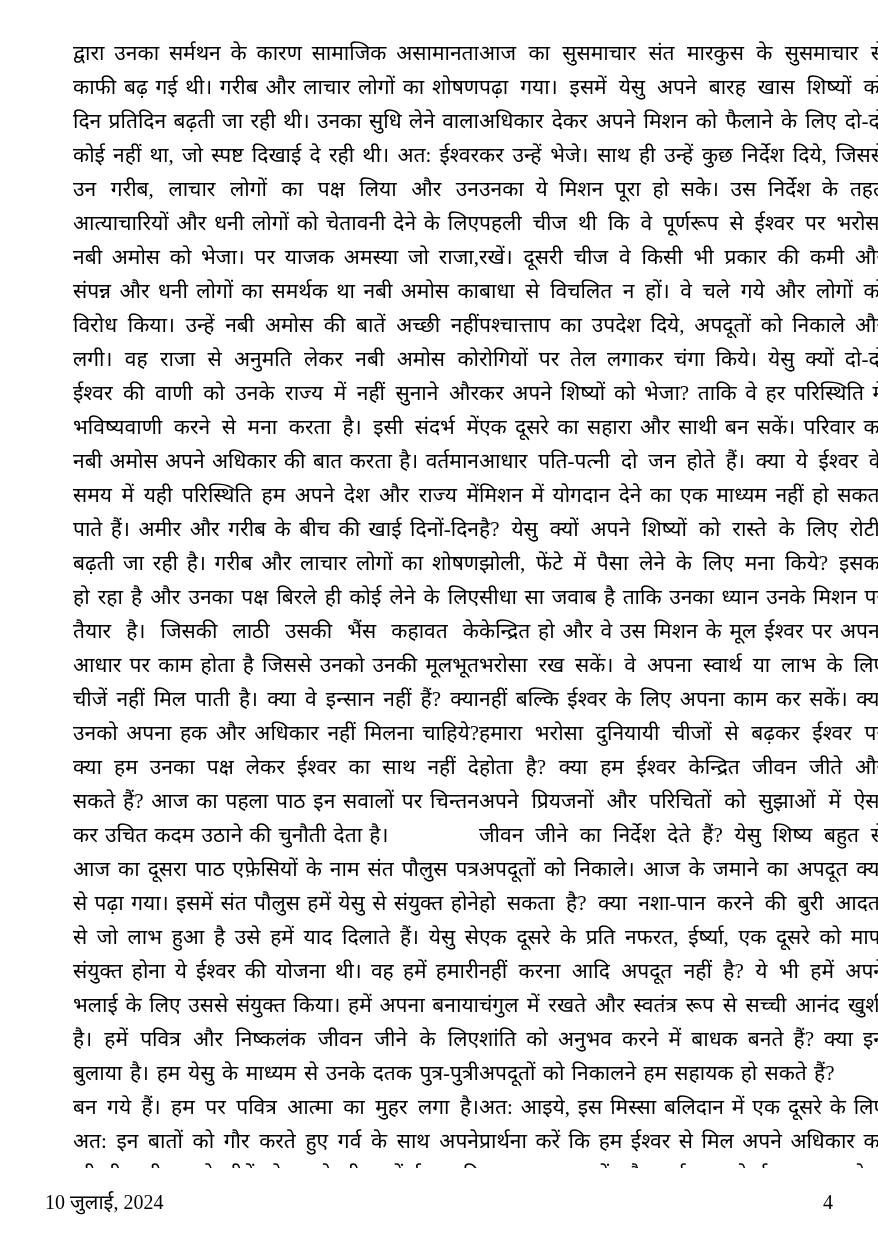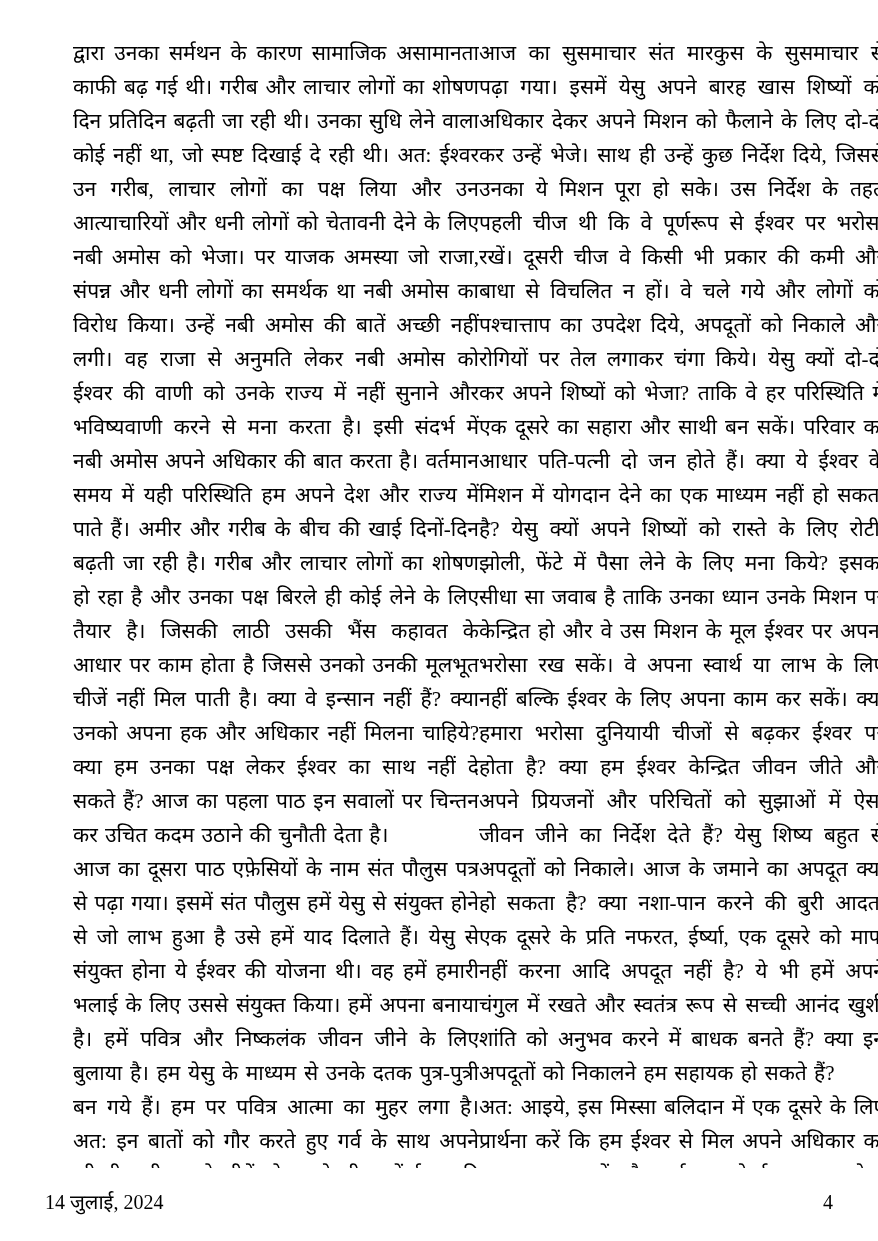--- a/index.html
+++ b/index.html
@@ -68,17 +68,17 @@
     </div>
 
     <div class="column">
       <p>आज का सुसमाचार संत मारकुस के सुसमाचार से पढ़ा गया। इसमें येसु अपने बारह खास शिष्यों को अधिकार देकर अपने मिशन को फैलाने के लिए दो-दो कर उन्हें भेजे। साथ ही उन्हें कुछ निर्देश दिये, जिससे उनका ये मिशन पूरा हो सके। उस निर्देश के तहत पहली चीज थी कि वे पूर्णरूप से ईश्वर पर भरोसा रखें। दूसरी चीज वे किसी भी प्रकार की कमी और बाधा से विचलित न हों। वे चले गये और लोगों को पश्चात्ताप का उपदेश दिये, अपदूतों को निकाले और रोगियों पर तेल लगाकर चंगा किये। येसु क्यों दो-दो कर अपने शिष्यों को भेजा? ताकि वे हर परिस्थिति में एक दूसरे का सहारा और साथी बन सकें। परिवार का आधार पति-पत्नी दो जन होते हैं। क्या ये ईश्वर के मिशन में योगदान देने का एक माध्यम नहीं हो सकता है? येसु क्यों अपने शिष्यों को रास्ते के लिए रोटी, झोली, फेंटे में पैसा लेने के लिए मना किये? इसका सीधा सा जवाब है ताकि उनका ध्यान उनके मिशन पर केन्द्रित हो और वे उस मिशन के मूल ईश्वर पर अपना भरोसा रख सकें। वे अपना स्वार्थ या लाभ के लिए नहीं बल्कि ईश्वर के लिए अपना काम कर सकें। क्या हमारा भरोसा दुनियायी चीजों से बढ़कर ईश्वर पर होता है? क्या हम ईश्वर केन्द्रित जीवन जीते और अपने प्रियजनों और परिचितों को सुझाओं में ऐसा जीवन जीने का निर्देश देते हैं? येसु शिष्य बहुत से अपदूतों को निकाले। आज के जमाने का अपदूत क्या हो सकता है? क्या नशा-पान करने की बुरी आदत, एक दूसरे के प्रति नफरत, ईर्ष्या, एक दूसरे को माफ नहीं करना आदि अपदूत नहीं है? ये भी हमें अपने चंगुल में रखते और स्वतंत्र रूप से सच्ची आनंद खुशी शांति को अनुभव करने में बाधक बनते हैं? क्या इन अपदूतों को निकालने हम सहायक हो सकते हैं?</p>
       <p>अत: आइये, इस मिस्सा बलिदान में एक दूसरे के लिए प्रार्थना करें कि हम ईश्वर से मिल अपने अधिकार का एहसास कर पायें और पूर्ण रूप से ईश्वर पर भरोसा रख कर उसके मिशन को जारी रखने में अपना योगदान दे सकें। ऐसा करने में ईश्वर हमारी मदद करे। आमेन।</p>
     </div>
 
   </div>
 
   <div class="page-footer">
-    <span class="footer-left">14 जुलाई, 2024</span>
+    <span class="footer-left">10 जुलाई, 2024</span>
     <span class="footer-center">4</span>
   </div>
 
 </div>
 
 </body></html>

